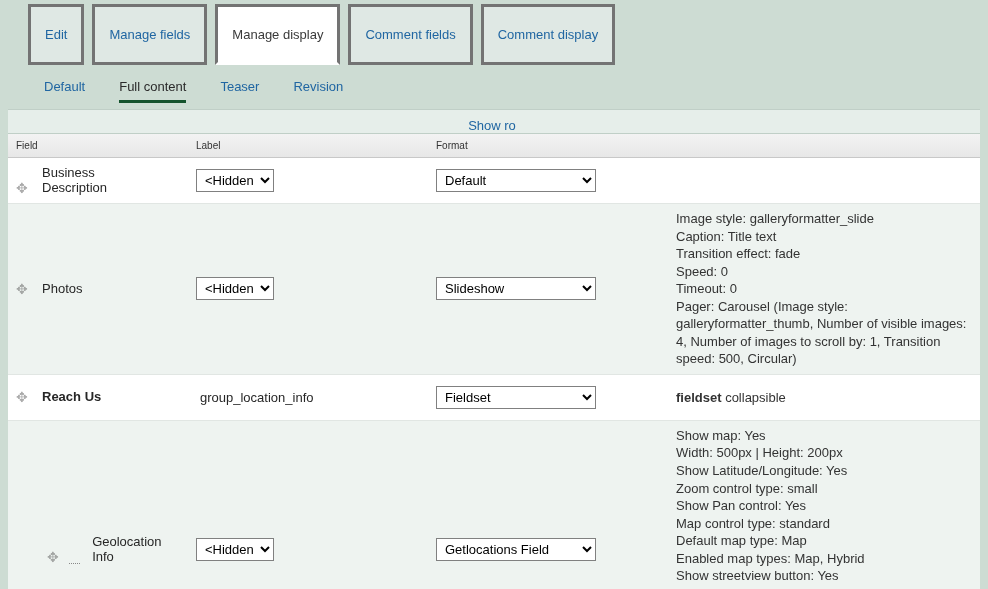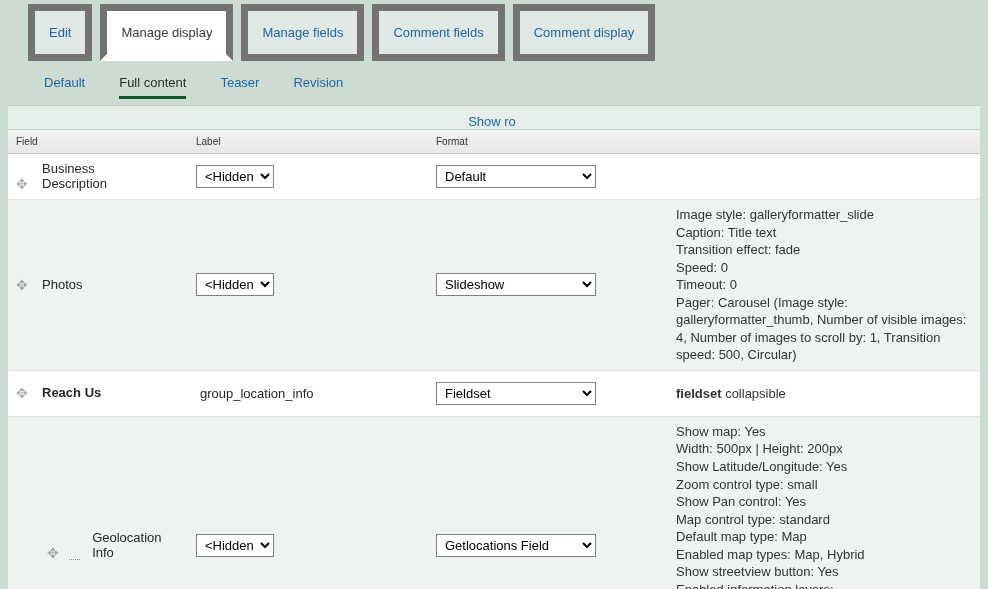--- a/index.html
+++ b/index.html
@@ -16,22 +16,22 @@
   .page {
     padding: 4px 8px 0 8px;
   }
   .primary-tabs {
     display: flex;
     gap: 8px;
     margin: 0 0 4px 20px;
   }
   .primary-tabs .tab {
     background: #dfe8e4;
-    border: 7px solid #737373;
-    padding: 14px 14px;
+    border: 3px solid #737373;
+    padding: 20px 14px;
     color: #2066a2;
     cursor: pointer;
   }
   .primary-tabs .tab.active {
     background: #ffffff;
     color: #3a3a3a;
     border-bottom-color: #fff;
   }
   .secondary-tabs {
     display: flex;
@@ -131,22 +131,22 @@
   .col-format select { width: 160px; }
   .col-label select { width: 78px; }
 </style>
 </head>
 <body>
 
 <div class="page">
 
   <div class="primary-tabs">
     <div class="tab">Edit</div>
+    <div class="tab">Manage fields</div>
     <div class="tab active">Manage display</div>
-    <div class="tab">Manage fields</div>
     <div class="tab">Comment fields</div>
     <div class="tab">Comment display</div>
   </div>
 
   <div class="secondary-tabs">
     <div class="stab">Default</div>
     <div class="stab active">Full content</div>
     <div class="stab">Teaser</div>
     <div class="stab">Revision</div>
   </div>

